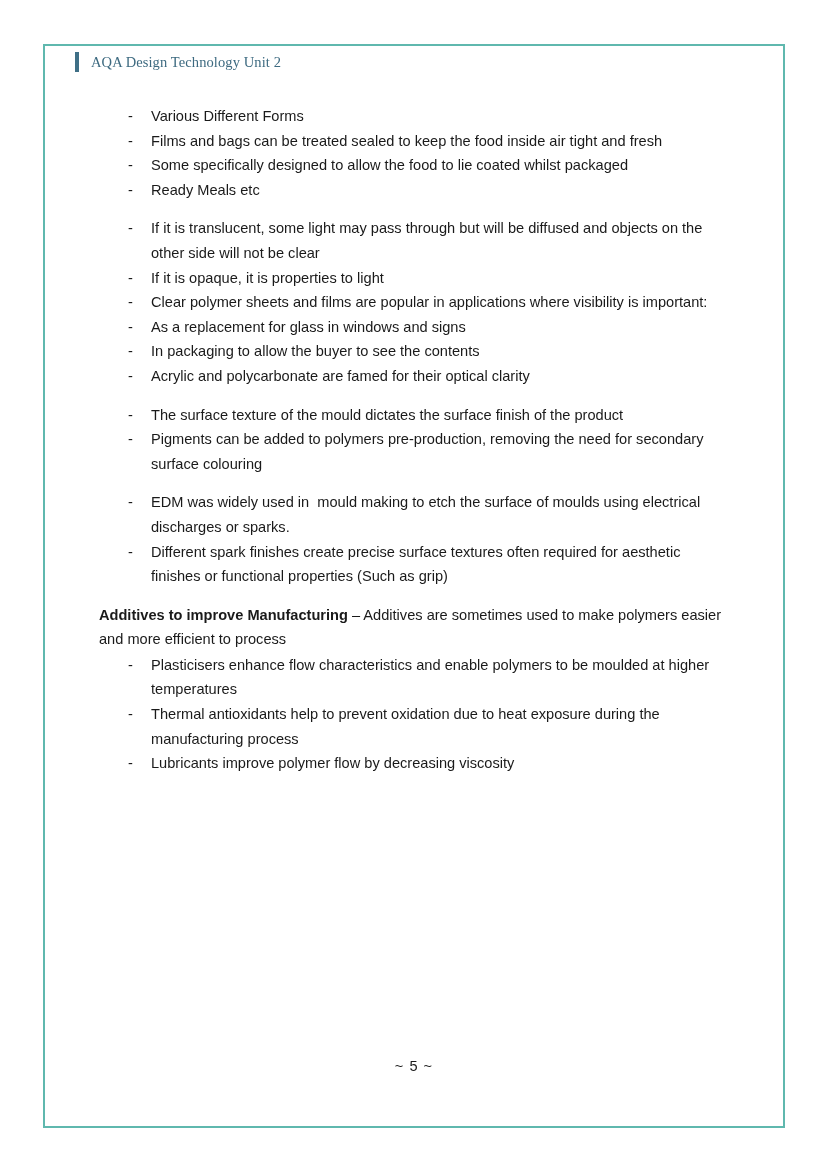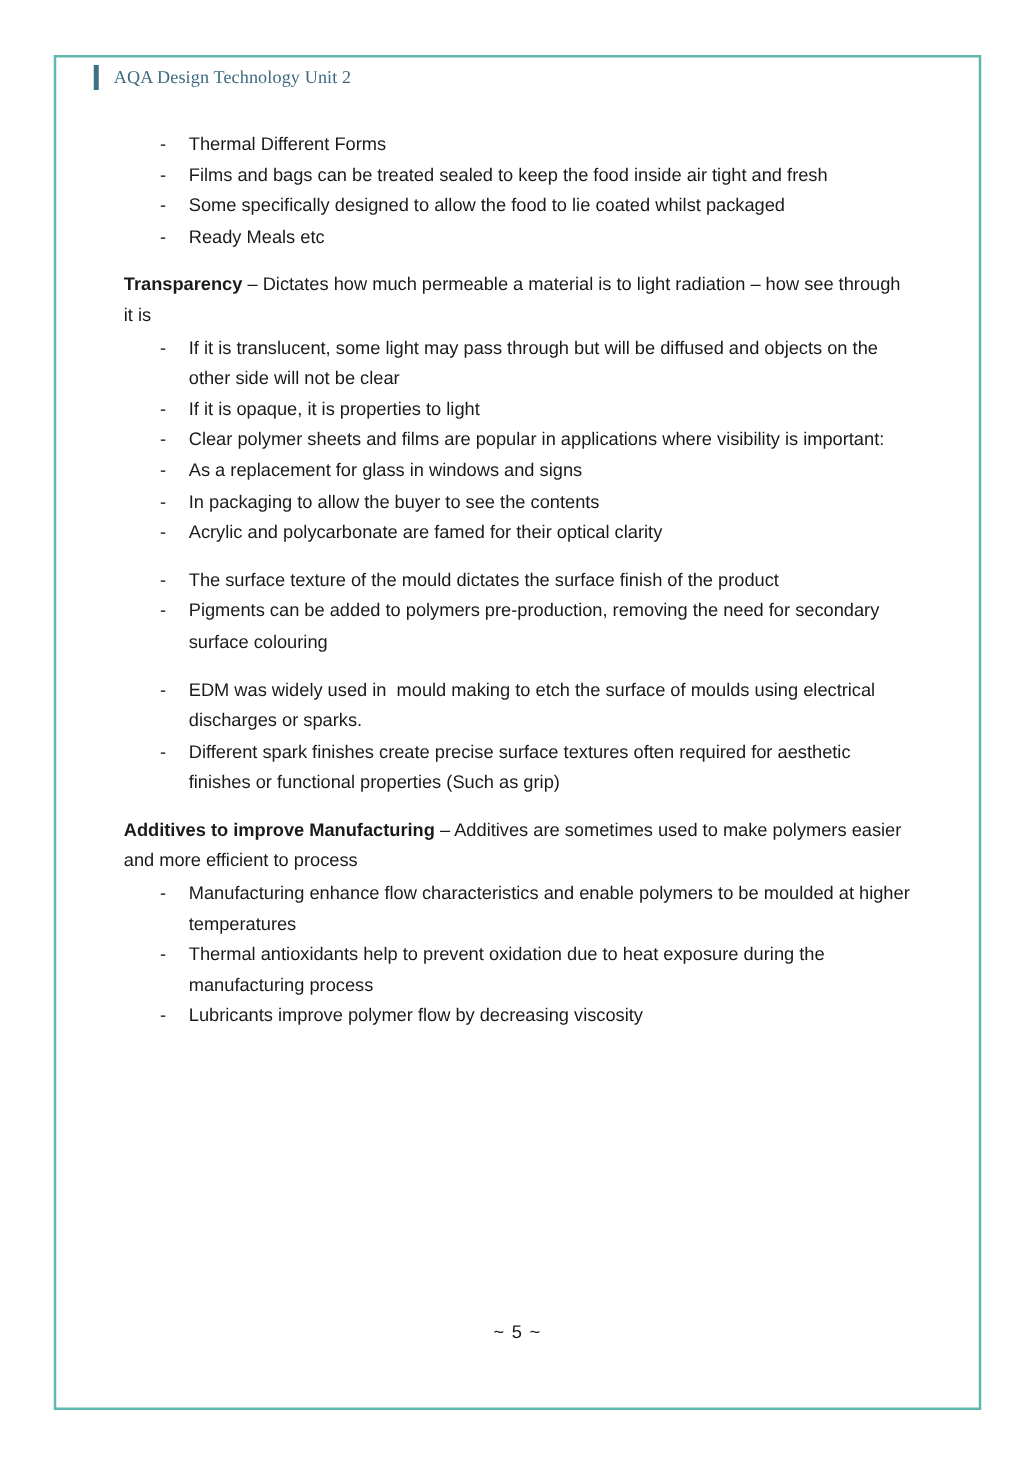--- a/index.html
+++ b/index.html
@@ -113,38 +113,37 @@
   <div class="doc-header">
     <span class="header-accent-bar" style="background: rgb(63, 111, 134);"></span>
     <span class="header-title" style="color: rgb(61, 106, 128);">AQA Design Technology Unit 2</span>
   </div>
 
   <div class="doc-body">
       <div class="section">
         <ul class="bullet-list">
           <li class="bullet-item">
             <span class="dash">-</span>
-            <span class="btext">Thermal Different Forms</span>
+            <span class="btext">Various Different Forms</span>
           </li>
           <li class="bullet-item">
             <span class="dash">-</span>
             <span class="btext">Films and bags can be treated sealed to keep the food inside air tight and fresh</span>
           </li>
           <li class="bullet-item">
             <span class="dash">-</span>
             <span class="btext">Some specifically designed to allow the food to lie coated whilst packaged</span>
           </li>
           <li class="bullet-item">
             <span class="dash">-</span>
             <span class="btext">Ready Meals etc</span>
           </li>
         </ul>
       </div>
       <div class="section">
-        <p class="section-heading"><span class="lead">Transparency</span><span class="rest"> – Dictates how much permeable a material is to light radiation – how see through it is</span></p>
         <ul class="bullet-list">
           <li class="bullet-item">
             <span class="dash">-</span>
             <span class="btext">If it is translucent, some light may pass through but will be diffused and objects on the other side will not be clear</span>
           </li>
           <li class="bullet-item">
             <span class="dash">-</span>
             <span class="btext">If it is opaque, it is properties to light</span>
           </li>
           <li class="bullet-item">
@@ -187,21 +186,21 @@
             <span class="dash">-</span>
             <span class="btext">Different spark finishes create precise surface textures often required for aesthetic finishes or functional properties (Such as grip)</span>
           </li>
         </ul>
       </div>
       <div class="section">
         <p class="section-heading"><span class="lead">Additives to improve Manufacturing</span><span class="rest"> – Additives are sometimes used to make polymers easier and more efficient to process</span></p>
         <ul class="bullet-list">
           <li class="bullet-item">
             <span class="dash">-</span>
-            <span class="btext">Manufacturing enhance flow characteristics and enable polymers to be moulded at higher temperatures</span>
+            <span class="btext">Plasticisers enhance flow characteristics and enable polymers to be moulded at higher temperatures</span>
           </li>
           <li class="bullet-item">
             <span class="dash">-</span>
             <span class="btext">Thermal antioxidants help to prevent oxidation due to heat exposure during the manufacturing process</span>
           </li>
           <li class="bullet-item">
             <span class="dash">-</span>
             <span class="btext">Lubricants improve polymer flow by decreasing viscosity</span>
           </li>
         </ul>

